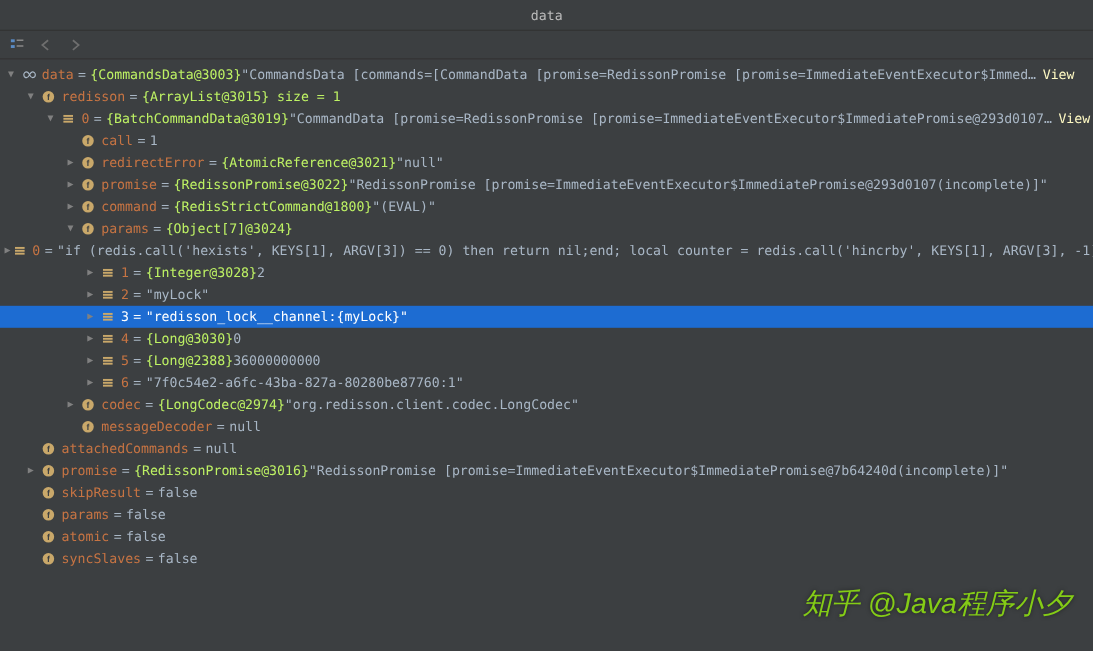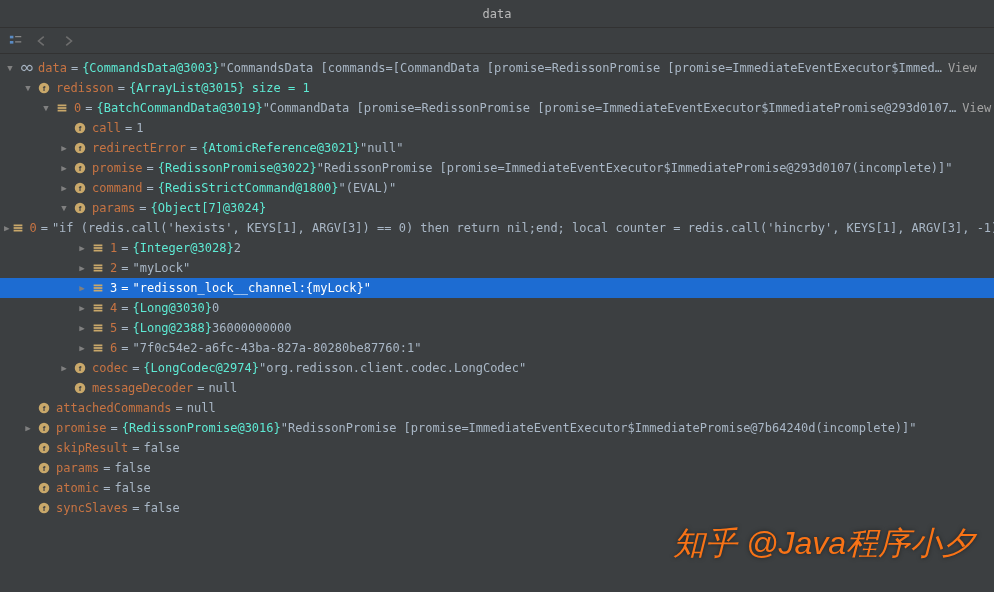--- a/index.html
+++ b/index.html
@@ -69,30 +69,30 @@
     cursor: pointer;
   }
   .icon-slot {
     width: 16px; height: 16px;
     display: inline-flex;
     align-items: center; justify-content: center;
     margin-right: 4px;
   }
   .key { color: #c77443; }
   .eq { color: #a9b7c6; margin: 0 4px; }
-  .val-type { color: #5eead4; }
+  .val-type { color: #bef264; }
   .val-str { color: #a9b7c6; }
-  .view-link { color: #a3a3a3; margin-left: 6px; cursor: pointer; }
+  .view-link { color: #fef9c3; margin-left: 6px; cursor: pointer; }
   .watermark {
     position: absolute;
     right: 20px;
     bottom: 26px;
     font-family: "PingFang SC", "Microsoft YaHei", sans-serif;
-    font-size: 32px;
-    color: #f97316;
+    font-size: 26px;
+    color: #84cc16;
     font-weight: 500;
     font-style: italic;
     text-shadow: 0 0 4px rgba(0,0,0,0.5);
   }
 </style>
 </head>
 <body>
 
 <div class="title-bar">
   <span>data</span>

